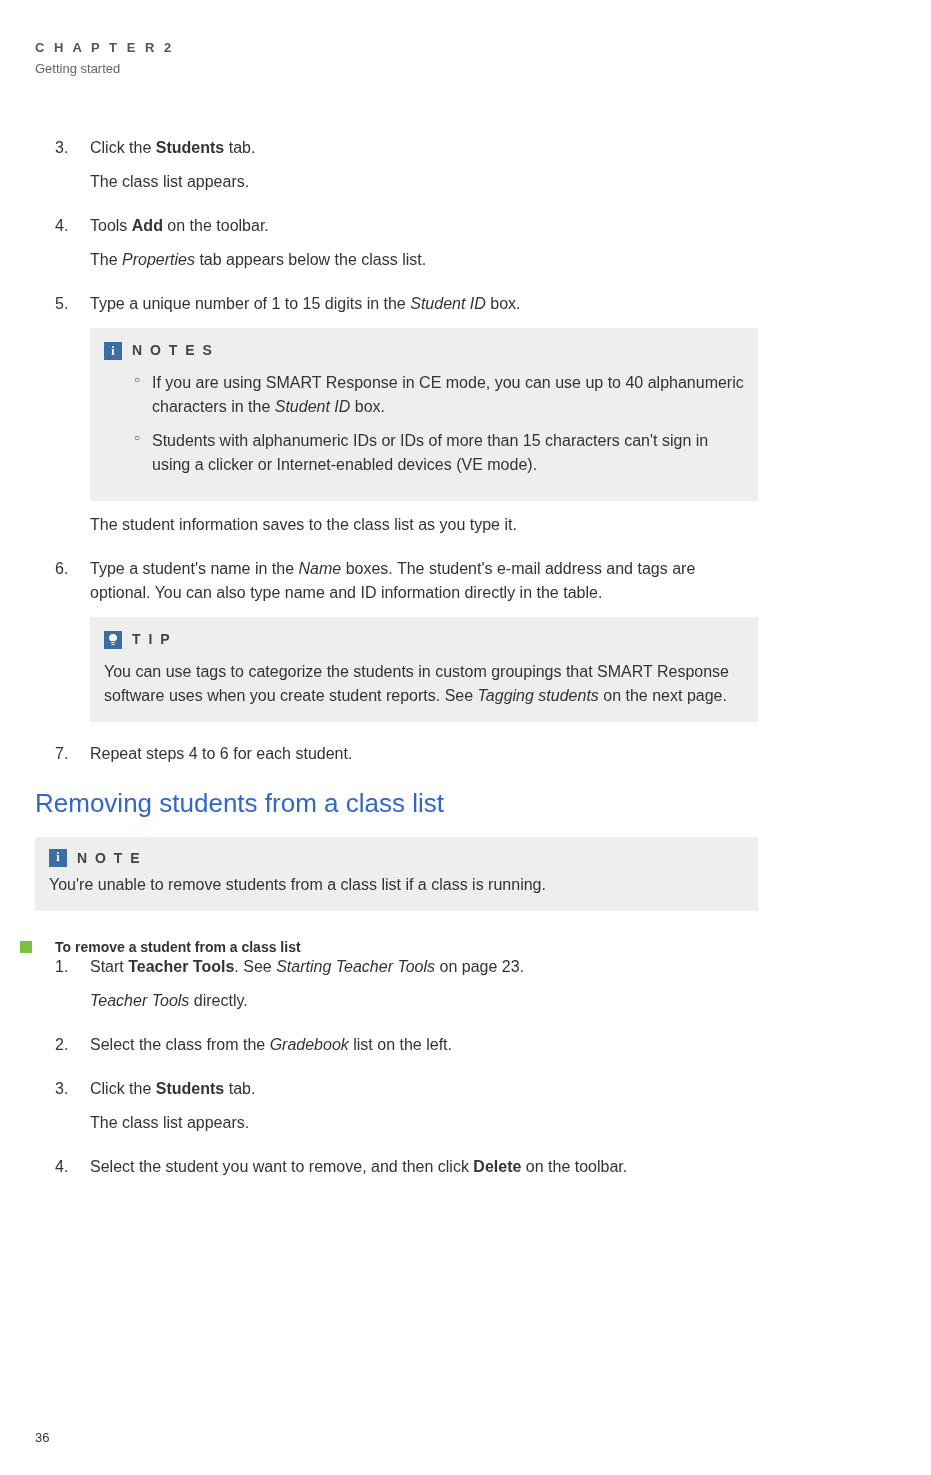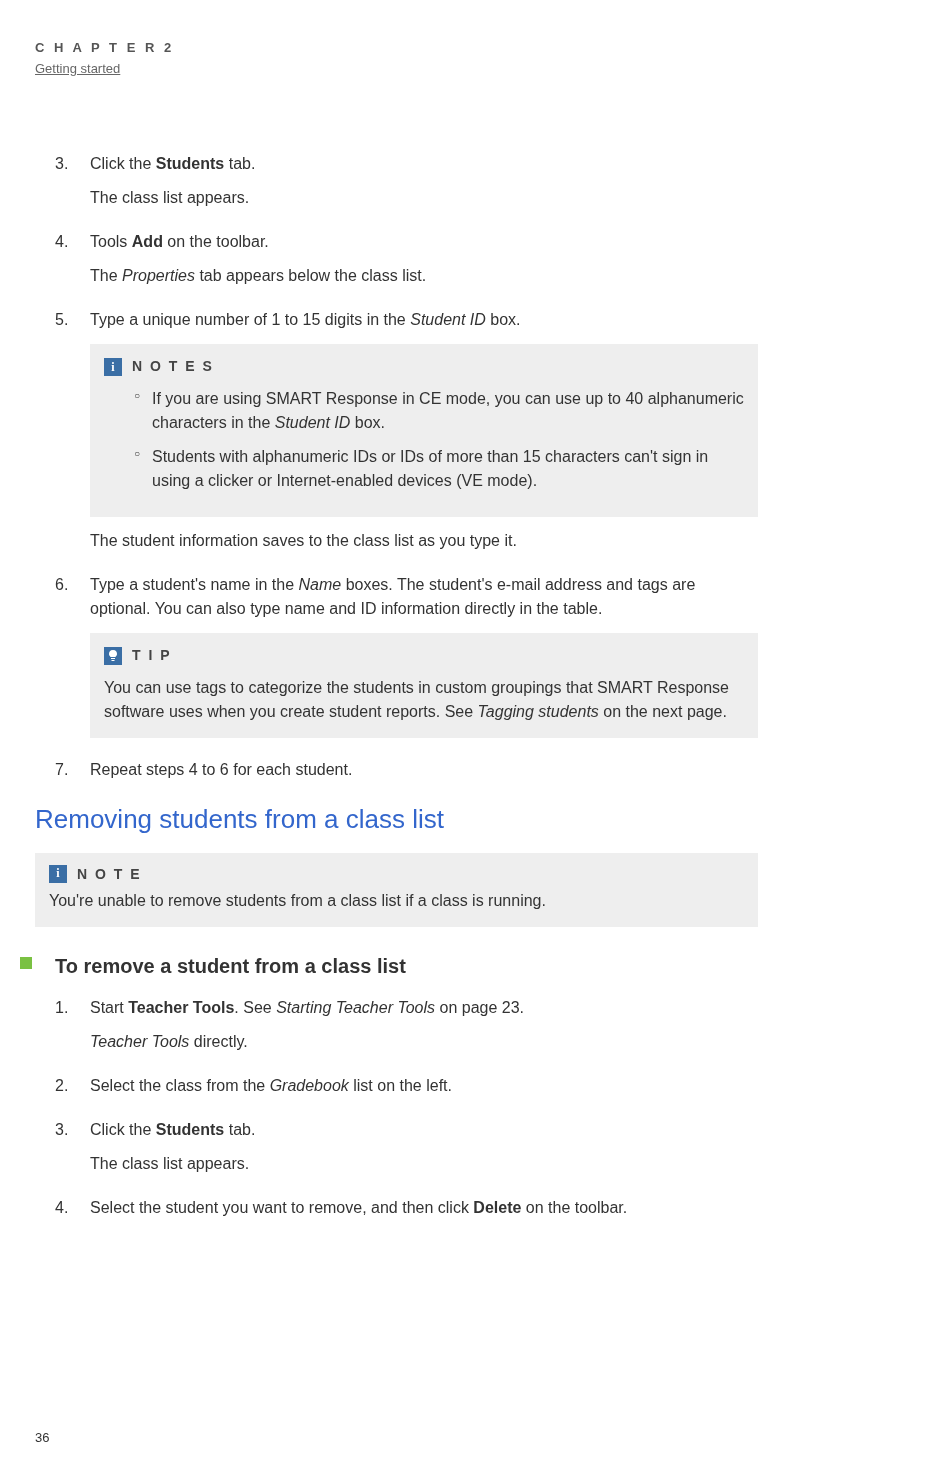--- a/index.html
+++ b/index.html
@@ -21,22 +21,21 @@
     font-family: Arial, sans-serif;
     letter-spacing: 3px;
     font-size: 13px;
     font-weight: bold;
     color: #555;
     margin-bottom: 6px;
   }
   .chapter-sub {
     font-size: 13px;
     color: #666;
-    margin-bottom: 76px;
-    text-decoration: underline;
+    margin-bottom: 60px;
   }
   .content {
     padding-left: 20px;
     padding-right: 8px;
   }
   ol.steps {
     list-style: none;
     padding: 0;
     margin: 0;
     counter-reset: step 2;
@@ -156,22 +155,21 @@
   .green-marker {
     position: absolute;
     left: 0;
     top: 2px;
     width: 12px;
     height: 12px;
     background: #7ac142;
   }
   .procedure-heading {
     font-weight: bold;
-    font-size: 20px;
-    margin-bottom: 18px;
+    font-size: 14px;
   }
   .page-num {
     position: absolute;
     bottom: 30px;
     left: 35px;
     font-size: 13px;
     color: #333;
   }
   b { font-weight: bold; }
   i { font-style: italic; }

